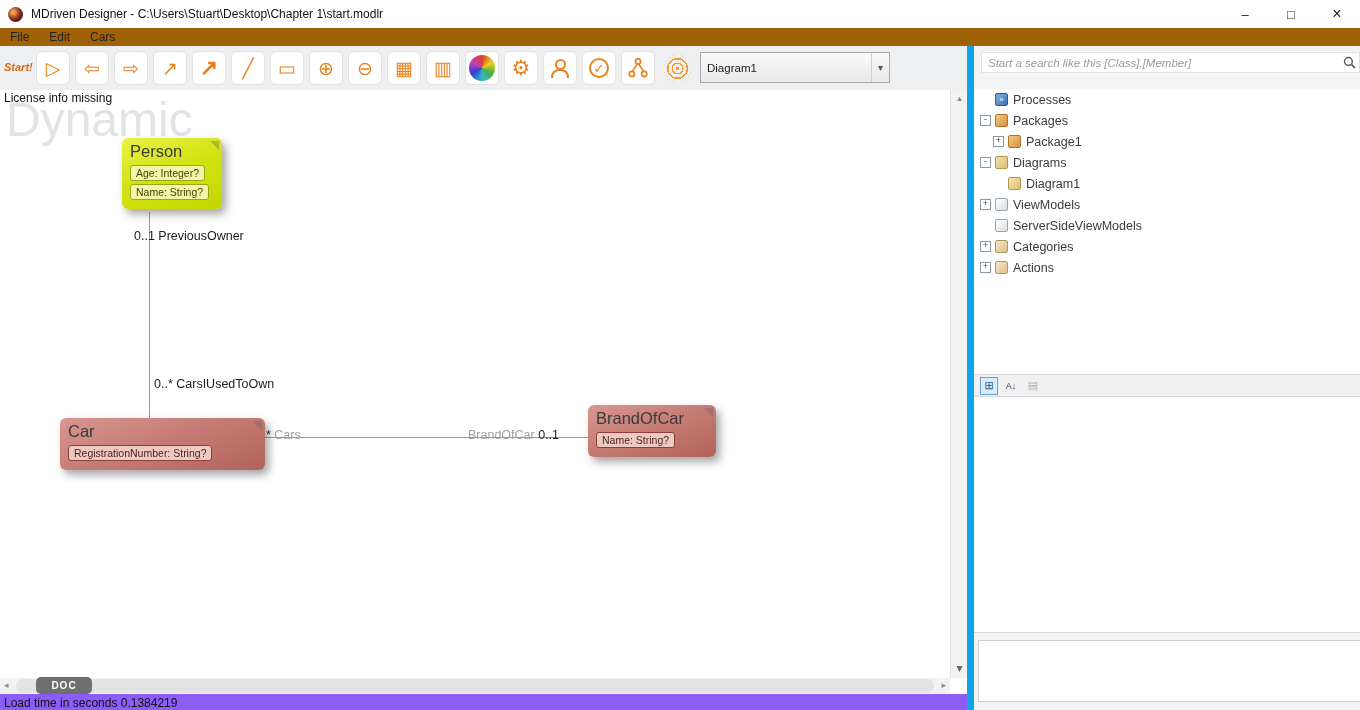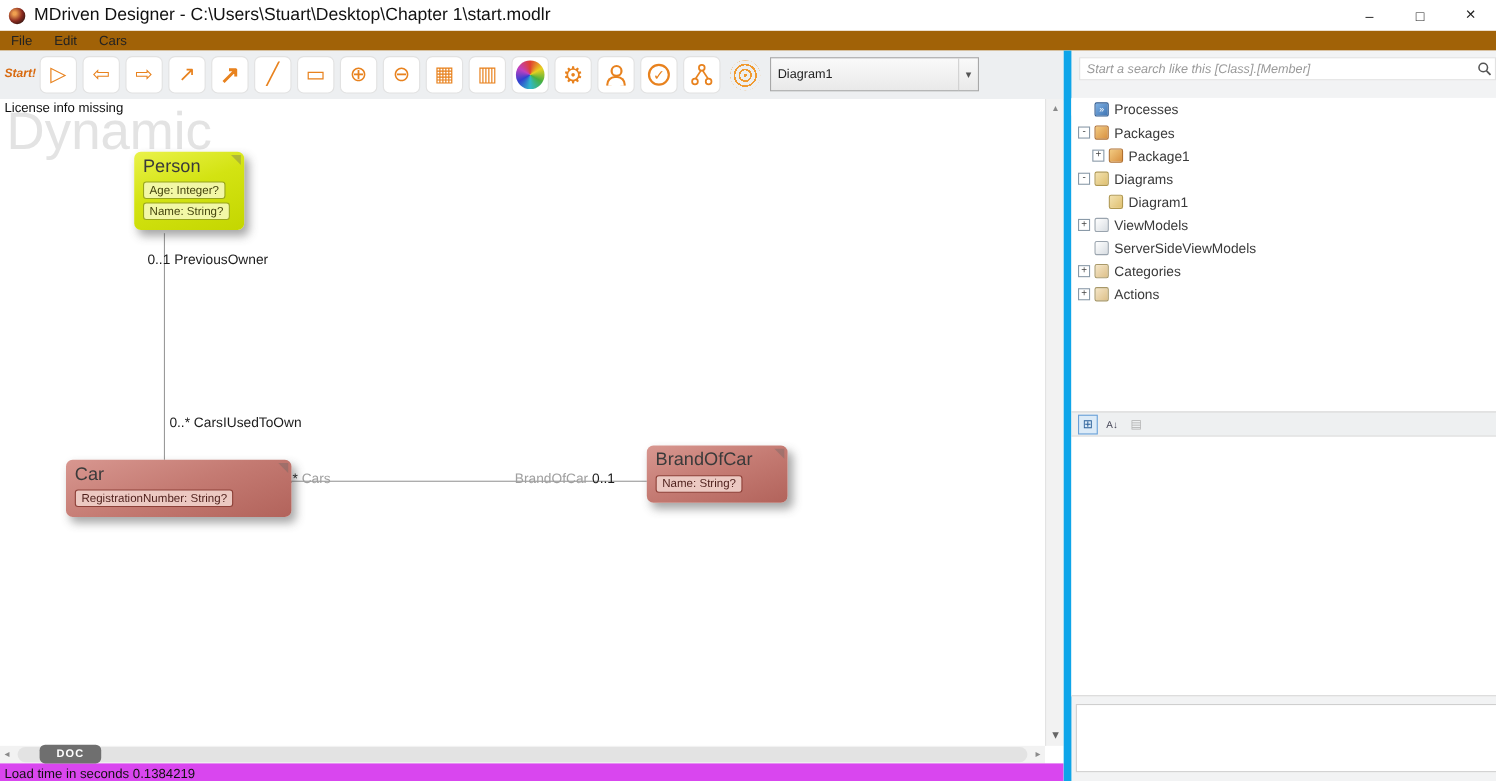--- a/index.html
+++ b/index.html
@@ -1,21 +1,21 @@
 <!DOCTYPE html>
 <html><head>
 <meta charset="utf-8">
 <style>
   html,body{margin:0;padding:0;}
   .app{position:relative;width:1360px;height:710px;font-family:"Liberation Sans",sans-serif;overflow:hidden;background:#fff;color:#222;}
 
   
   .titlebar{position:absolute;left:0;top:0;width:1360px;height:28px;background:#fff;display:flex;align-items:center;}
   .app-logo{width:15px;height:15px;border-radius:50%;margin:0 8px 0 8px;background:radial-gradient(circle at 35% 35%, #f0a050 10%, #8a2a20 50%, #241310 85%);}
-  .title-text{font-size:16px;color:#111;text-align:right;}
+  .title-text{font-size:12px;color:#111;text-align:right;}
   .win-controls{position:absolute;right:0;top:0;height:28px;display:flex;}
   .win-btn{width:46px;height:28px;display:flex;align-items:center;justify-content:center;font-size:13px;color:#222;cursor:pointer;}
 
   
   .menubar{position:absolute;left:0;top:28px;width:1360px;height:18px;background:#a16207;display:flex;align-items:center;}
   .menu-item{font-size:12px;padding:1px 10px;cursor:pointer;}
 
   
   .toolbar{position:absolute;left:0;top:46px;width:967px;height:44px;background:#edeff1;border-bottom:1px solid #d8d8d8;}
   .start-label{position:absolute;left:4px;top:61px;font-size:11px;font-weight:bold;font-style:italic;color:#d86a10;}
@@ -50,21 +50,21 @@
 
   
   .vscroll{position:absolute;left:950px;top:90px;width:17px;height:588px;background:#f2f2f2;border-left:1px solid #e3e3e3;box-sizing:border-box;}
   .vscroll .arr{position:absolute;left:0;width:17px;text-align:center;font-size:9px;color:#8a8a8a;cursor:pointer;}
   .hscroll{position:absolute;left:0;top:678px;width:950px;height:16px;background:#f2f2f2;}
   .hscroll .thumb{position:absolute;left:16px;top:1px;width:918px;height:14px;background:#e3e3e3;border-radius:7px;}
   .hscroll .arr{position:absolute;top:2px;font-size:9px;color:#8a8a8a;cursor:pointer;}
   .doc-tab{position:absolute;left:36px;top:677px;width:56px;height:17px;background:#6f6f6f;border-radius:5px;color:#fff;font-size:10px;font-weight:bold;letter-spacing:1px;display:flex;align-items:center;justify-content:center;z-index:6;cursor:pointer;}
 
   
-  .statusbar{position:absolute;left:0;top:694px;width:967px;height:16px;background:#d946ef;}
+  .statusbar{position:absolute;left:0;top:694px;width:967px;height:16px;background:#8b5cf6;}
   .statusbar .stext{position:absolute;left:4px;top:2px;font-size:12px;color:#111;}
 
   
   .rpanel{position:absolute;left:967px;top:46px;width:393px;height:664px;background:#f2f3f4;border-left:7px solid #0ea5e9;box-sizing:border-box;}
   .searchbox{position:absolute;left:7px;top:6px;width:379px;height:21px;background:#fff;border:1px solid #e2e2e2;box-sizing:border-box;display:flex;align-items:center;}
   .searchbox input{flex:1;border:none;outline:none;font-size:11.5px;padding:0 6px;font-family:"Liberation Sans",sans-serif;color:#222;background:transparent;}
   .searchbox input::placeholder{font-style:italic;color:#9a9a9a;}
   .search-ico{width:20px;display:flex;align-items:center;justify-content:center;}
   .mc-header{position:absolute;left:0;top:44px;width:100%;height:15px;background:#e8eaeb;font-size:11px;color:#333;padding:1px 0 0 6px;box-sizing:border-box;}
   .tree{position:absolute;left:0;top:43px;width:100%;height:285px;background:#fff;overflow:hidden;}

